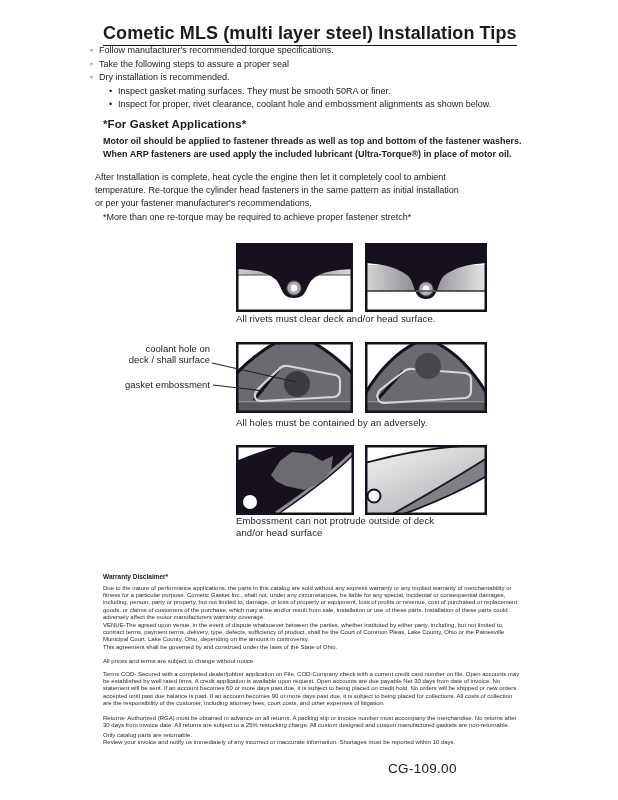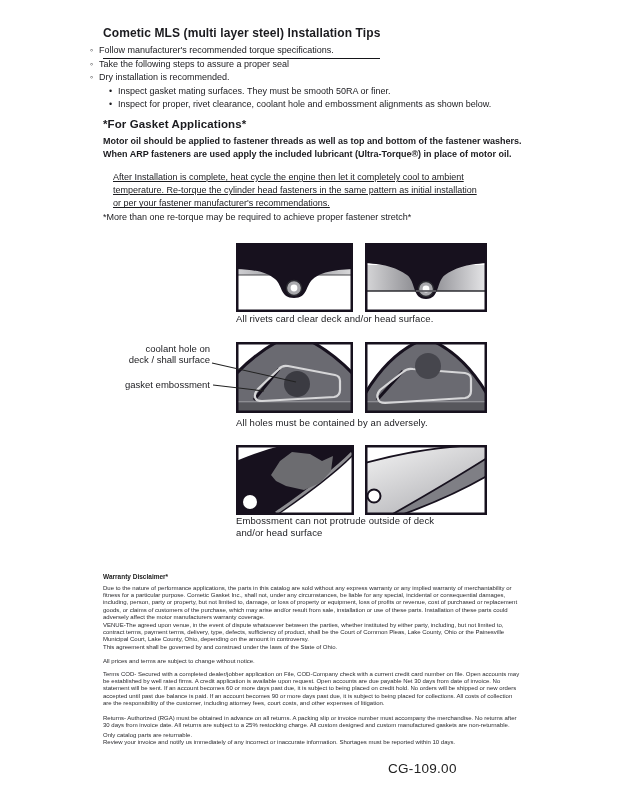--- a/index.html
+++ b/index.html
@@ -1,19 +1,19 @@
 <!DOCTYPE html>
 <html><head>
 <meta charset="utf-8">
 <style>
   html,body{margin:0;padding:0;background:#ffffff;}
   .page{position:relative;width:618px;height:800px;background:#ffffff;overflow:hidden;
         font-family:"Liberation Sans", sans-serif;color:#1b1b1f;}
   .abs{position:absolute;}
-  .title{font-size:12px;font-weight:bold;border-bottom:1.6px solid #151518;padding-bottom:18px;letter-spacing:.1px;}
+  .title{font-size:18px;font-weight:bold;border-bottom:1.6px solid #151518;padding-bottom:2px;letter-spacing:.1px;}
   .bullet-line{font-size:9px;line-height:13.6px;white-space:nowrap;}
   .bullet-line .mk{display:inline-block;width:9px;}
   .bullet-line.sub{margin-left:19px;}
   .h2{font-size:11.5px;font-weight:bold;letter-spacing:.1px;}
   .para{font-size:9px;line-height:13.2px;white-space:pre-line;width:440px;}
   .fig-label{font-size:12.5px;letter-spacing:1px;text-align:center;color:#19191d;margin-top:20px;}
   .caption{font-size:9.5px;letter-spacing:.1px;white-space:pre-line;line-height:11.5px;}
   .callout{font-size:9.5px;text-align:right;width:118px;line-height:10.5px;white-space:pre-line;}
   .legal{font-size:6px;line-height:7.2px;white-space:pre-line;width:440px;color:#2a2a2e;}
   .legal-head{font-size:6.5px;font-weight:bold;color:#222;}
@@ -33,21 +33,21 @@
     <div class="bullet-line"><span class="mk">◦</span><span>Follow manufacturer's recommended torque specifications.</span></div>
     <div class="bullet-line"><span class="mk">◦</span><span>Take the following steps to assure a proper seal</span></div>
     <div class="bullet-line"><span class="mk">◦</span><span>Dry installation is recommended.</span></div>
     <div class="bullet-line sub"><span class="mk">•</span><span>Inspect gasket mating surfaces.  They must be smooth 50RA or finer.</span></div>
     <div class="bullet-line sub"><span class="mk">•</span><span>Inspect for proper, rivet clearance, coolant hole and embossment alignments as shown below.</span></div>
   </div>
 
   <div class="abs h2" style="left:103px;top:118px;">*For Gasket Applications*</div>
   <div class="abs para" style="left:103px;top:135px;font-weight:bold;">Motor oil should be applied to fastener threads as well as top and bottom of the fastener washers.
 When ARP fasteners are used apply the included lubricant (Ultra-Torque®) in place of motor oil.</div>
-  <div class="abs para" style="left:113px;top:171px;text-decoration:underline;">After Installation is complete, heat cycle the engine then let it completely cool to ambient
+  <div class="abs para" style="left:95px;top:171px;">After Installation is complete, heat cycle the engine then let it completely cool to ambient
 temperature. Re-torque the cylinder head fasteners in the same pattern as initial installation
 or per your fastener manufacturer's recommendations.</div>
   <div class="abs para" style="left:103px;top:211px;">*More than one re-torque may be required to achieve proper fastener stretch*</div>
 
   <div class="abs fig-label" style="left:236px;top:229px;width:117px;">RIGHT</div>
   <div class="abs fig-label" style="left:365px;top:229px;width:122px;">WRONG</div>
 
   <div class="abs" style="left:236px;top:243px;">
     <svg width="117" height="69" viewBox="0 0 117 69">
       <defs>
@@ -82,21 +82,21 @@
       <rect x="2" y="22" width="118" height="26" fill="url(#gw2)"></rect>
       <path d="M0,0 H122 V20 C100,21.5 90,25 80,32 C71,38.5 75,56 61,56 C47,56 51,38.5 42,32 C32,25 22,21.5 0,20 Z" fill="#17111e"></path>
       <path d="M2,48 H120" stroke="#2c2c32" stroke-width="1.6"></path>
       <circle cx="61" cy="46" r="7.5" fill="#a9a9ad" stroke="#2a2a30" stroke-width="1.3"></circle>
       <circle cx="61" cy="46" r="3.4" fill="#ffffff"></circle>
       <path d="M51,48 H71" stroke="#5c5c61" stroke-width="1.8"></path>
       <rect x="1.25" y="1.25" width="119.5" height="66.5" fill="none" stroke="#17111e" stroke-width="2.5"></rect>
     </svg>
   </div>
 
-  <div class="abs caption" style="left:236px;top:313px;">All rivets card clear deck and/or head surface.</div>
+  <div class="abs caption" style="left:236px;top:313px;">All rivets must clear deck and/or head surface.</div>
 
   <div class="abs fig-label" style="left:236px;top:330px;width:117px;">RIGHT</div>
   <div class="abs fig-label" style="left:365px;top:330px;width:122px;">WRONG</div>
 
   <div class="abs callout" style="left:92px;top:344px;">coolant hole on
 deck / shall surface</div>
   <div class="abs callout" style="left:92px;top:380px;">gasket embossment</div>
 
   <div class="abs" style="left:236px;top:342px;">
     <svg width="117" height="71" viewBox="0 0 117 71">

